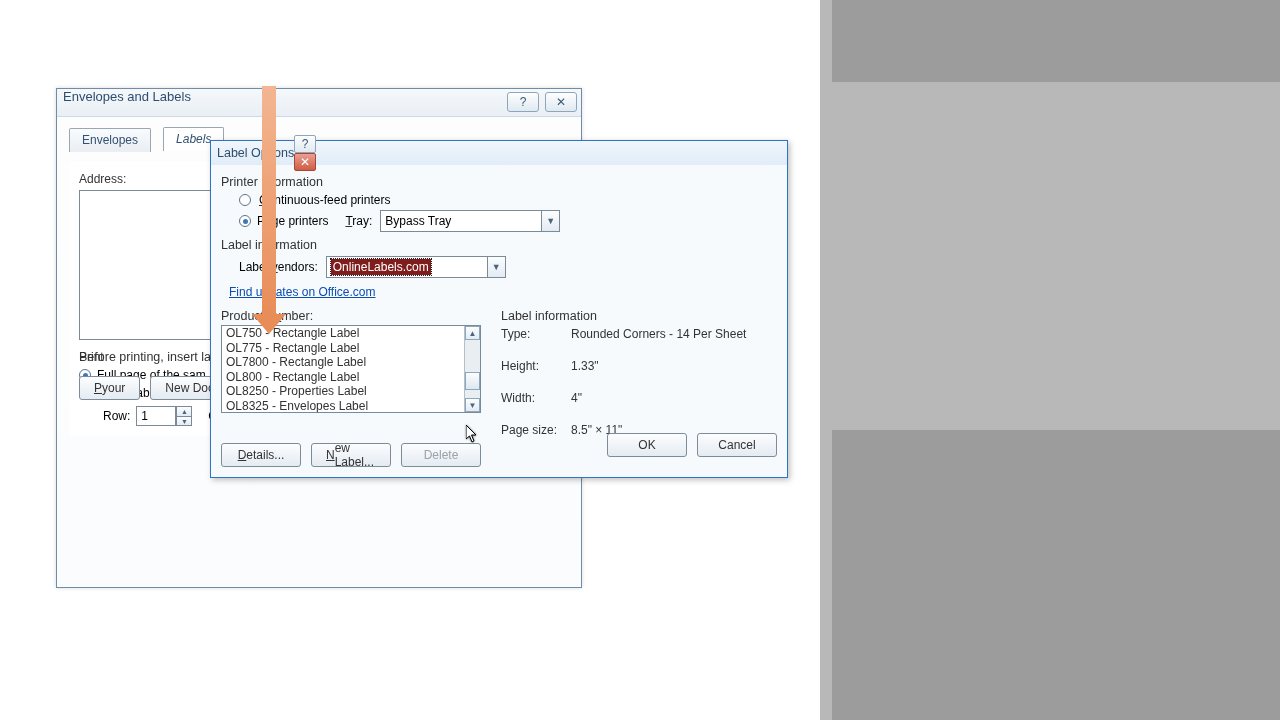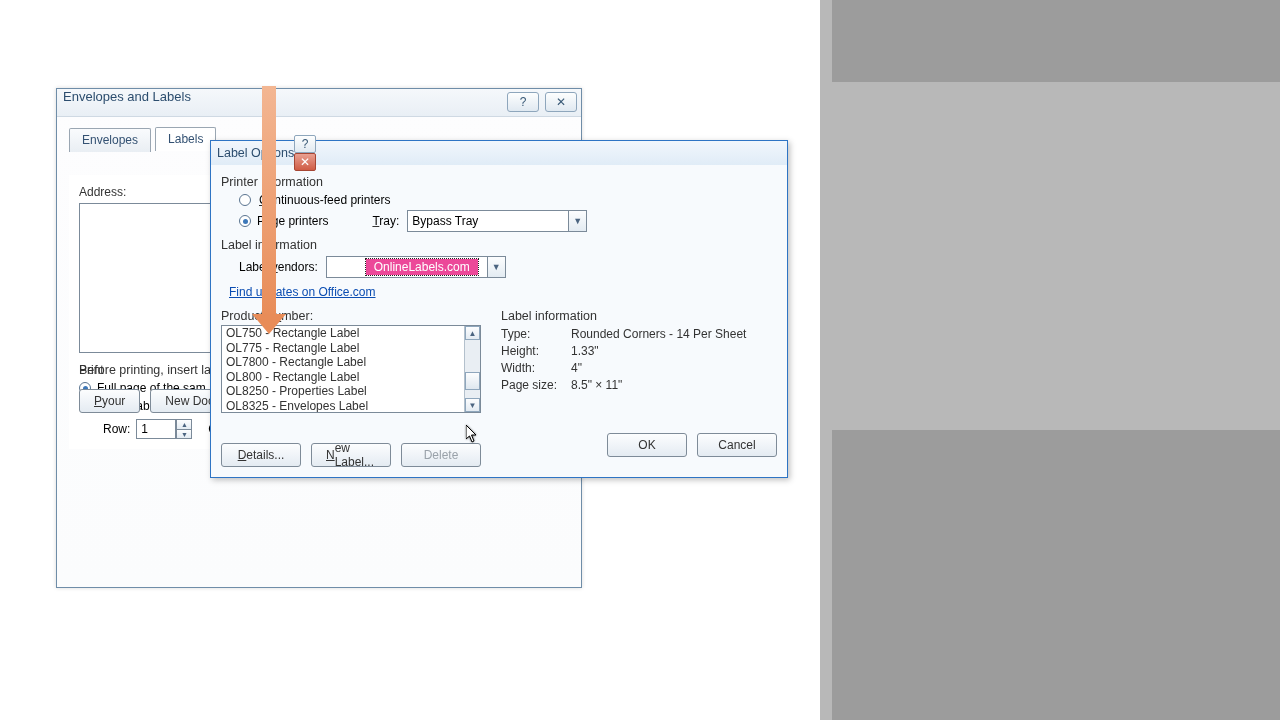--- a/index.html
+++ b/index.html
@@ -33,36 +33,37 @@
     border: 1px solid #8ea6bc;
     border-radius: 3px;
     background: linear-gradient(#fdfefe,#e0e9f1);
     display: flex; align-items: center; justify-content: center;
     color: #3a5a77;
     font-size: 12px;
     cursor: default;
   }
   .dlg .body { padding: 10px 12px 12px 12px; position: relative; height: calc(100% - 28px); }
 
-  .tabs { display: flex; gap: 4px; margin-bottom: 24px; position: relative; z-index: 1; }
+  .tabs { display: flex; gap: 12px; margin-bottom: 11px; position: relative; z-index: 1; }
   .tab {
     padding: 4px 12px 5px 12px;
     border: 1px solid #9aa6b2;
     border-bottom: none;
     background: linear-gradient(#f9fbfd,#e9eef3);
     border-radius: 2px 2px 0 0;
     color: #335172;
     cursor: default;
     position: relative;
     top: 1px;
   }
   .tab.active {
     background: #fff;
     z-index: 2;
     top: 0;
+    font-style: italic;
   }
   .tabpanel { border: 1px solid #c8d2dc; border-top: none; background: #fff; height: 400px; padding: 10px; position: relative; }
 
   .lbl { color: #333; }
   .underline { text-decoration: underline; text-decoration-color: #333; }
 
   .addrbox {
     border: 1px solid #7b8a99;
     background: #fff;
     width: 490px; height: 150px;
@@ -137,44 +138,43 @@
     min-width: 180px;
   }
   .select .arrow {
     position: absolute; right: 0; top: 0; bottom: 0; width: 18px;
     border-left: 1px solid #7b8a99;
     background: linear-gradient(#fcfdfe,#e3ebf2);
     display: flex; align-items: center; justify-content: center;
     font-size: 9px; color: #4b6480;
   }
   .select.sel .txt {
-    background: #ec4899; color: #fff; padding: 1px 8px;
+    background: #7f1d1d; color: #fff; padding: 1px 2px;
     outline: 1px dotted #222;
-    margin-left: 35px;
   }
 
   .link { color: #0b4db2; text-decoration: underline; cursor: default; margin: 4px 0 6px 8px; display: inline-block; }
 
   .lowerrow { display: flex; gap: 20px; margin-top: 4px; }
   .listcol { width: 260px; }
   .listcol .ll { font-size: 12.5px; color: #333; margin-bottom: 2px; }
   .listbox {
     width: 260px; height: 88px; border: 1px solid #7b8a99; background: #fff;
     display: flex;
   }
   .listitems { flex: 1; overflow: hidden; }
   .li { padding: 0 4px; line-height: 14.5px; color: #333; white-space: nowrap; }
   .scrollbar { width: 16px; border-left: 1px solid #b3c0cc; display: flex; flex-direction: column; background: #e9eef3; }
   .scrollbar .sbtn { height: 14px; background: linear-gradient(#fcfdfe,#e3ebf2); border: 1px solid #8ea6bc; display: flex; align-items: center; justify-content: center; font-size: 8px; color: #4b6480; }
   .scrollbar .track { flex: 1; position: relative; }
   .scrollbar .thumb { position: absolute; left: 0; right: 0; top: 32px; height: 18px; background: linear-gradient(#fcfdfe,#dee7ef); border: 1px solid #8ea6bc; }
 
   .infocol { flex: 1; padding-top: 0; }
   .infocol .ll { font-size: 12.5px; color: #333; margin-bottom: 4px; }
-  .infogrid { display: grid; grid-template-columns: 70px auto; row-gap: 3px; color: #333; }
+  .infogrid { display: grid; grid-template-columns: 70px auto; row-gap: 18px; color: #333; }
 
   .dlg2 .btnrow2 { position: absolute; left: 10px; bottom: 10px; display: flex; gap: 10px; }
   .dlg2 .btnrow3 { position: absolute; right: 10px; bottom: 20px; display: flex; gap: 10px; }
   .wbtn.wide { width: 80px; justify-content: center; }
   .wbtn.disabled { color: #9aa2aa; }
 
   
   .arrow-overlay {
     position: absolute; left: 262px; top: 86px; width: 14px; height: 232px;
     background: linear-gradient(#f3b692,#e88c58);
@@ -290,21 +290,21 @@
     <div class="sect-lbl">Printer i<span class="underline">n</span>formation</div>
     <div class="row">
       <span class="rdot"></span>
       <span><span class="underline">C</span>ontinuous-feed printers</span>
     </div>
     <div class="row">
       <div style="display:flex;align-items:center;gap:6px;">
         <span class="rdot on"></span>
         <span>P<span class="underline">a</span>ge printers</span>
       </div>
-      <span style="margin-left:36px;"><span class="underline">T</span>ray:</span>
+      <span style="margin-left:9px;"><span class="underline">T</span>ray:</span>
       <div class="select" style="width:160px;text-align:center;">
         <span class="txt">Bypass Tray</span>
         <span class="arrow">▼</span>
       </div>
     </div>
 
     <div class="sect-lbl" style="margin-top:6px;">Label information</div>
     <div class="row">
       <span>Label <span class="underline">v</span>endors:</span>
       <div class="select sel" style="width:152px;">

